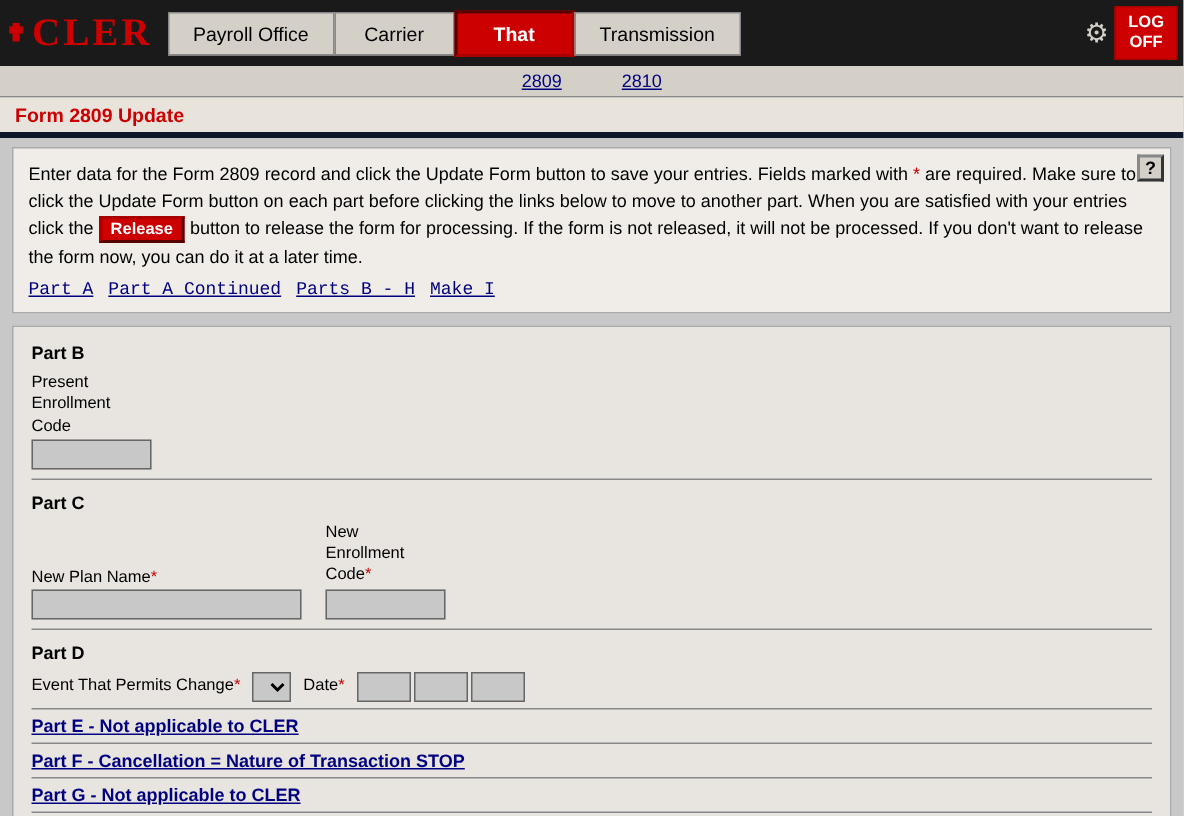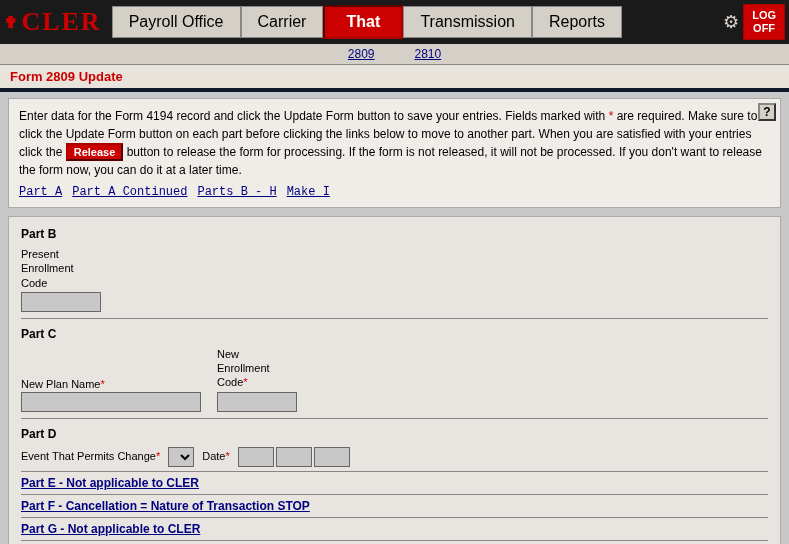--- a/index.html
+++ b/index.html
@@ -2,21 +2,21 @@
 <html><head>
   <meta charset="utf-8">
   <style>
     * { box-sizing: border-box; margin: 0; padding: 0; }
     body { font-family: Arial, sans-serif; font-size: 12px; background: #c0c0c0; width: 789px; min-height: 544px; }
 
     
     #header { background: #1a1a1a; display: flex; align-items: center; height: 44px; padding: 0 4px; }
     #logo { color: #cc0000; font-size: 28px; font-weight: bold; font-family: serif; display: flex; align-items: center; margin-right: 10px; }
     nav { display: flex; flex: 1; align-items: center; }
-    .nav-btn { background: #d4d0c8; border: 1px solid #888; padding: 6px 16px; font-size: 16px; cursor: pointer; color: #000; font-weight: normal; min-width: 80px; text-align: center; }
+    .nav-btn { background: #d4d0c8; border: 1px solid #888; padding: 6px 16px; font-size: 13px; cursor: pointer; color: #000; font-weight: normal; min-width: 80px; text-align: center; }
     .nav-btn.active { background: #cc0000; color: #fff; font-weight: bold; border: 2px inset #aa0000; }
     .nav-spacer { flex: 1; }
     #gear-btn { background: none; border: none; cursor: pointer; color: #d4d0c8; font-size: 18px; margin-right: 4px; }
     #log-off-btn { background: #cc0000; color: #fff; border: 1px solid #aa0000; padding: 4px 8px; font-size: 11px; font-weight: bold; cursor: pointer; line-height: 1.2; text-align: center; }
 
     
     #subheader { background: #d4d0c8; display: flex; justify-content: center; gap: 40px; padding: 3px 16px; border-bottom: 1px solid #888; }
     .sub-link { color: #000080; font-size: 12px; text-decoration: underline; cursor: pointer; }
 
     
@@ -69,42 +69,41 @@
 <div id="header">
   <div id="logo">
     <span style="font-size:16px; color:#cc0000; margin-right:4px;">✟</span>
     <span style="color:#cc0000; font-size:26px; font-weight:bold; font-family:serif; letter-spacing:2px;">CLER</span>
   </div>
   <nav>
     <button class="nav-btn">Payroll Office</button>
     <button class="nav-btn">Carrier</button>
     <button class="nav-btn active">That</button>
     <button class="nav-btn">Transmission</button>
-    <button class="nav-btn">Reports</button>
     <div class="nav-spacer"></div>
     <button id="gear-btn">⚙</button>
     <button id="log-off-btn">LOG<br>OFF</button>
   </nav>
 </div>
 
 <div id="subheader">
   <span class="sub-link">2809</span>
   <span class="sub-link">2810</span>
 </div>
 
 <div id="page-title-bar">
   <span id="page-title">Form 2809 Update</span>
 </div>
 
 <div id="main">
 
   <div id="info-box">
     <button id="help-btn">?</button>
     <div id="info-text">
-      <span>Enter data for the Form 4194 record and click the Update Form button to save your entries. Fields marked with</span>
+      <span>Enter data for the Form 2809 record and click the Update Form button to save your entries. Fields marked with</span>
       <span style="color:#cc0000;">*</span>
       <span>are required.  Make sure to click the Update Form button on each part before clicking the links below to move to another part.  When you are satisfied with your entries click the</span>
       <button class="release-btn-inline">Release</button>
       <span>button to release the form for processing.  If the form is not released, it will not be processed.  If you don't want to release the form now, you can do it at a later time.</span>
     </div>
     <div id="part-links">
       <span class="part-link">Part A</span>
       <span class="part-link">Part A Continued</span>
       <span class="part-link">Parts B - H</span>
       <span class="part-link">Make I</span>

